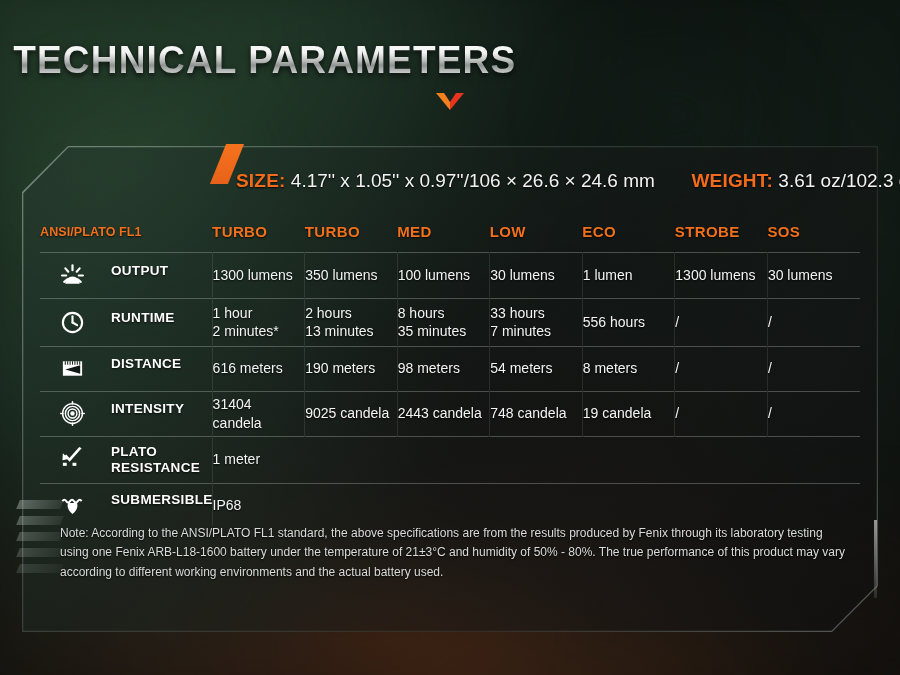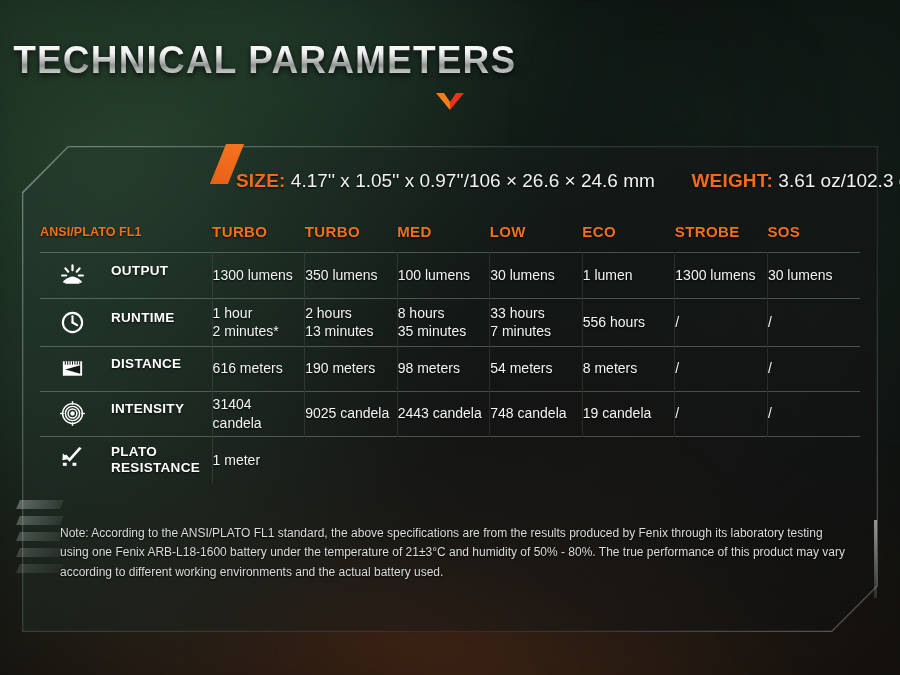--- a/index.html
+++ b/index.html
@@ -333,19 +333,31 @@
           </svg>
           <span class="txt">
             <span>PLATO</span><br>
             <span>RESISTANCE</span>
           </span>
         </span>
       </td>
       <td class="span-all" colspan="7">1 meter</td>
     </tr>
 
+    <tr class="r-sub">
+      <td class="lbl">
+        <span class="row">
+          <svg class="ico" viewBox="0 0 26 26">
+            <path d="M2.5 9.5 q2-3 4 0 t4 0 t4 0 t4 0 t4 0" fill="none" stroke="#ffffff" stroke-width="2"></path>
+            <path d="M13 23 C8 18.5 7 15 8.5 11.5 L17.5 11.5 C19 15 18 18.5 13 23 Z" fill="#ffffff"></path>
+          </svg>
+          <span class="txt">SUBMERSIBLE</span>
+        </span>
+      </td>
+      <td class="span-all" colspan="7">IP68</td>
+    </tr>
 
   </tbody>
 </table>
 
 <div class="note">
   <div>Note: According to the ANSI/PLATO FL1 standard, the above specifications are from the results produced by Fenix through its laboratory testing using one Fenix ARB-L18-1600 battery under the temperature of 21±3°C and humidity of 50% - 80%. The true performance of this product may vary according to different working environments and the actual battery used.</div>
 </div>
 
 </body></html>

